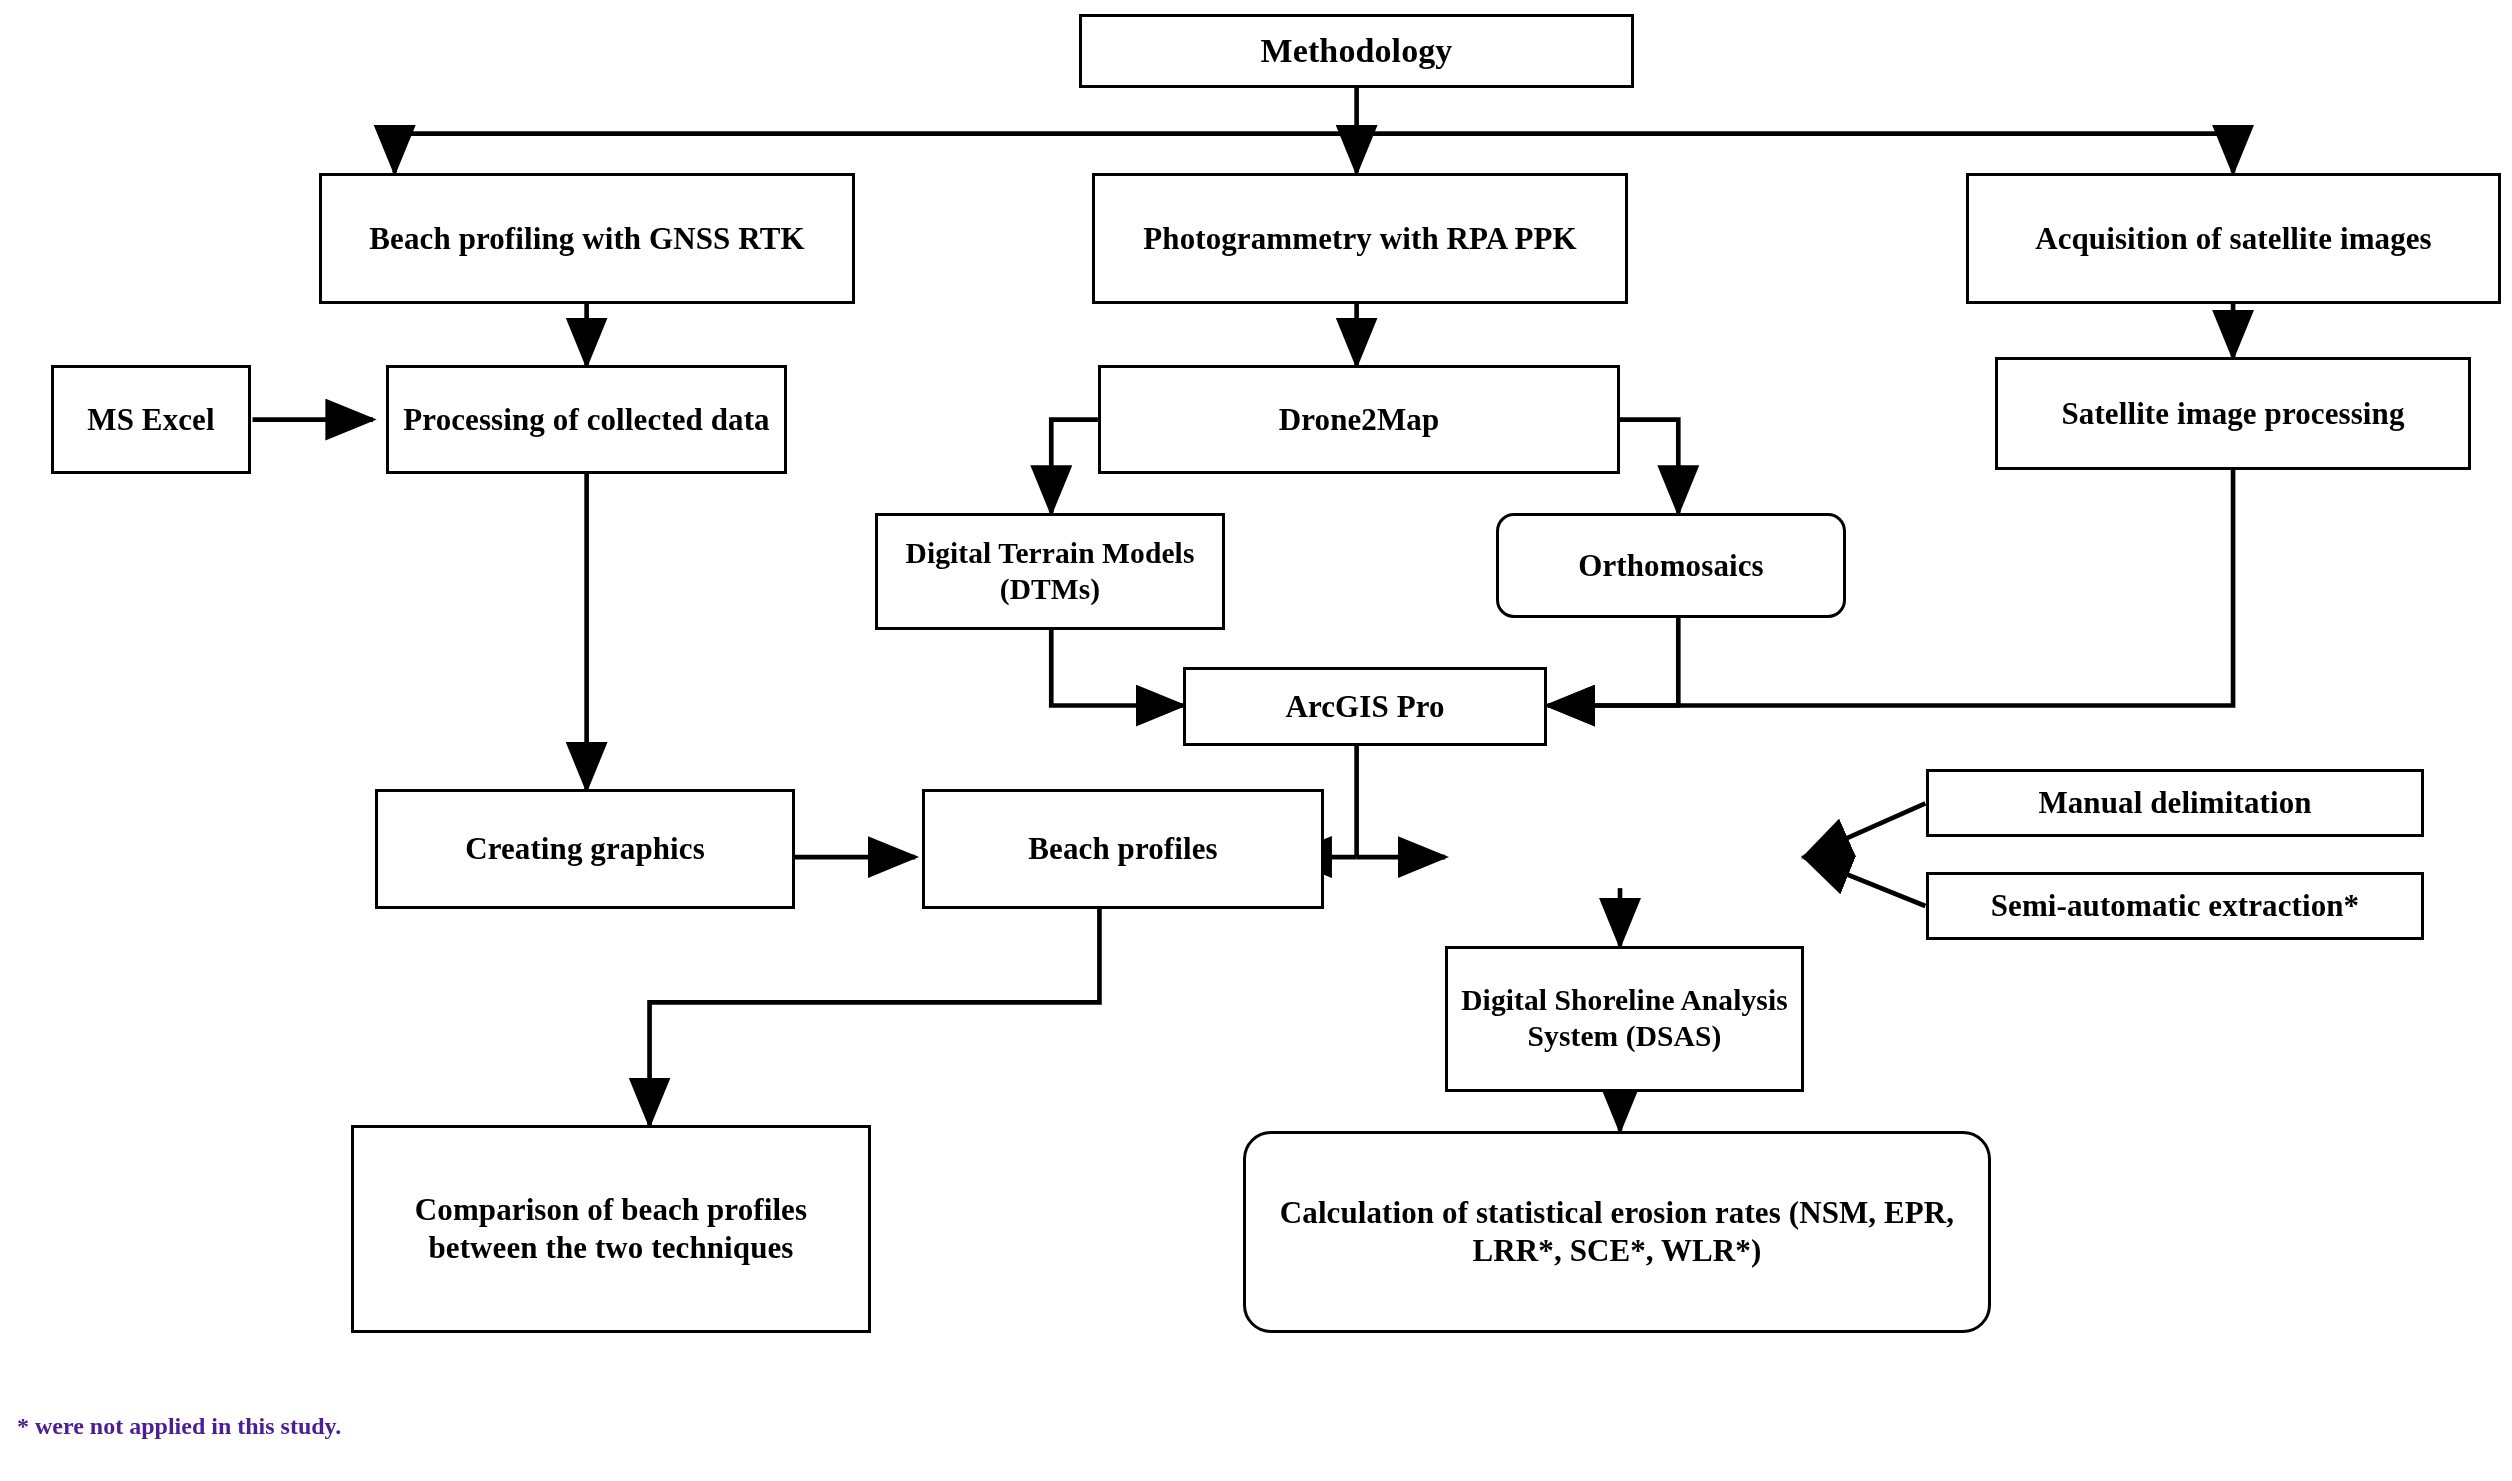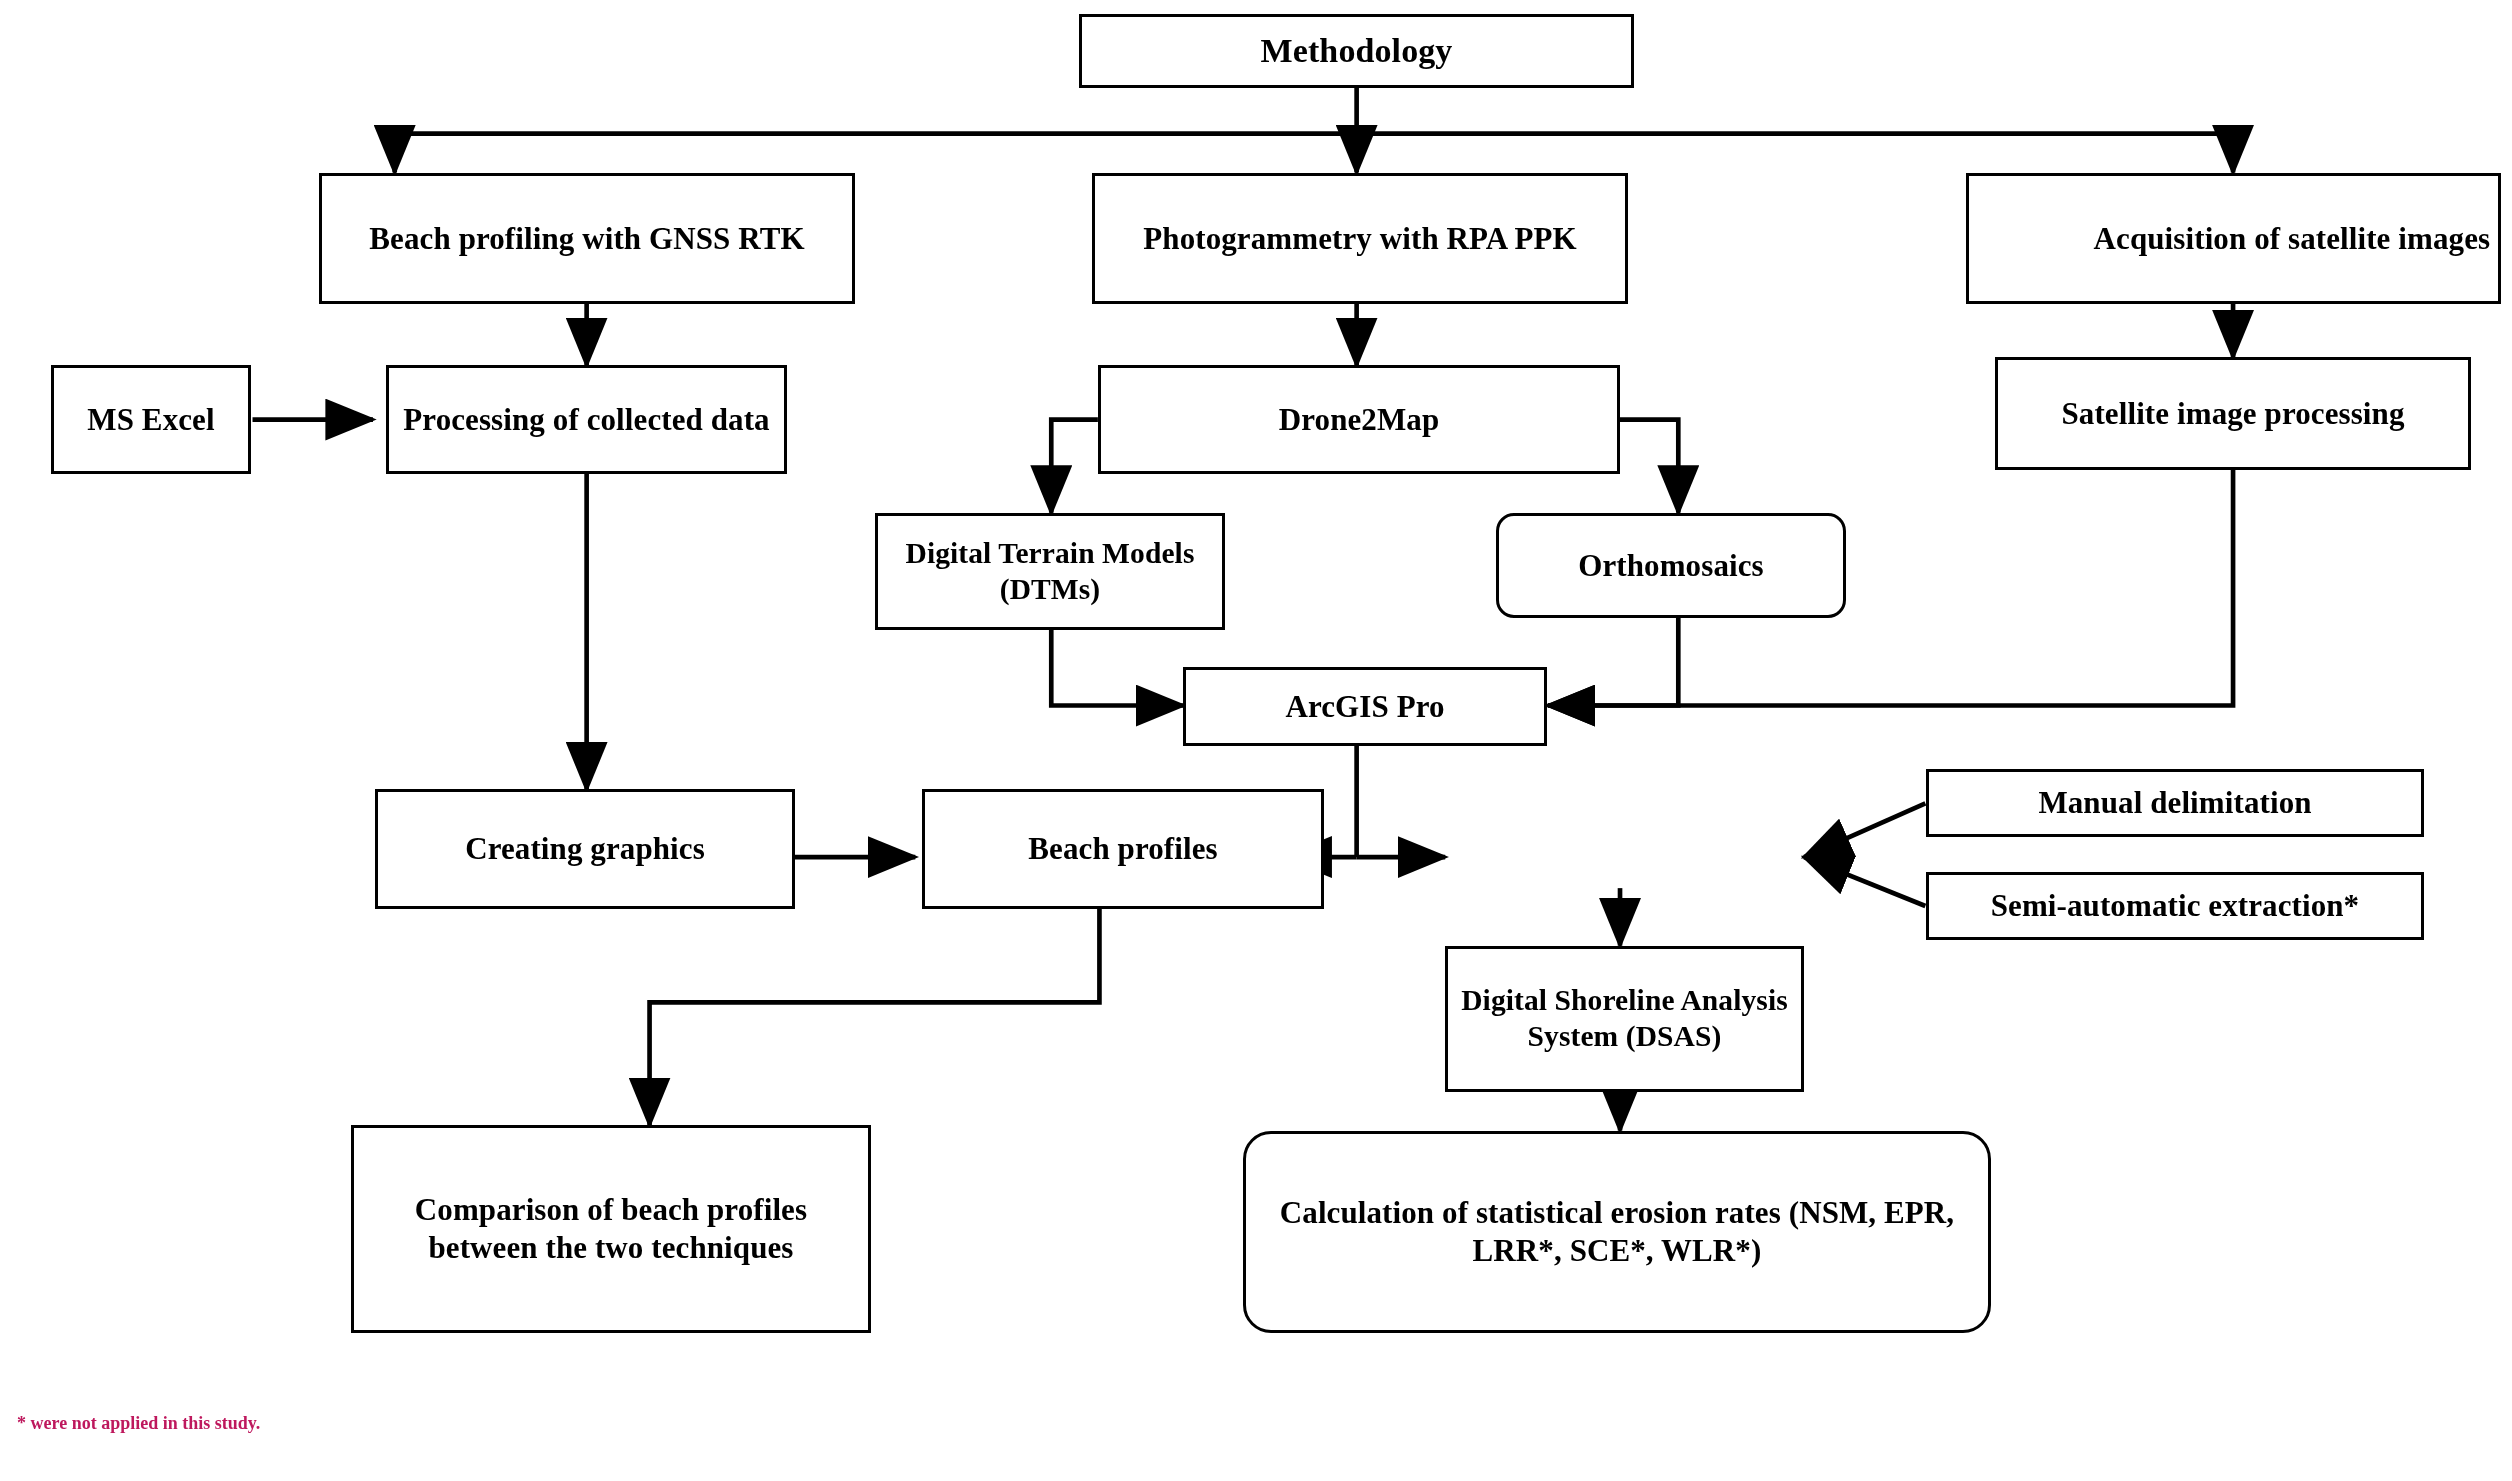--- a/index.html
+++ b/index.html
@@ -40,22 +40,22 @@
     letter-spacing: 0.1px;
     z-index: 2;
   }
   .node.t-title { font-size: 34px; }
   .node.t-main  { font-size: 31px; }
   .node.t-sub   { font-size: 29.5px; }
   .footnote {
     position: absolute;
     font-family: "Liberation Serif", "DejaVu Serif", serif;
     font-weight: bold;
-    font-size: 18px;
-    color: #be185d;
+    font-size: 24px;
+    color: #4c1d95;
     white-space: nowrap;
     z-index: 2;
   }
 </style>
 </head>
 <body>
 
 <div id="canvas">
 
   <svg class="wires" viewBox="0 0 3233 1906" xmlns="http://www.w3.org/2000/svg">
@@ -117,21 +117,21 @@
   </div>
 
   <div class="node t-main" style="left:319px; top:173px; width:536px; height:131px;">
     <span>Beach profiling with GNSS RTK</span>
   </div>
 
   <div class="node t-main" style="left:1092px; top:173px; width:536px; height:131px;">
     <span>Photogrammetry with RPA PPK</span>
   </div>
 
-  <div class="node t-main" style="left:1966px; top:173px; width:535px; height:131px;justify-content:flex-end;">
+  <div class="node t-main" style="left:1966px; top:173px; width:535px; height:131px;">
     <span>Acquisition of satellite images</span>
   </div>
 
   <div class="node t-main" style="left:51px; top:365px; width:200px; height:109px;">
     <span>MS Excel</span>
   </div>
 
   <div class="node t-main" style="left:386px; top:365px; width:401px; height:109px;">
     <span>Processing of collected data</span>
   </div>

